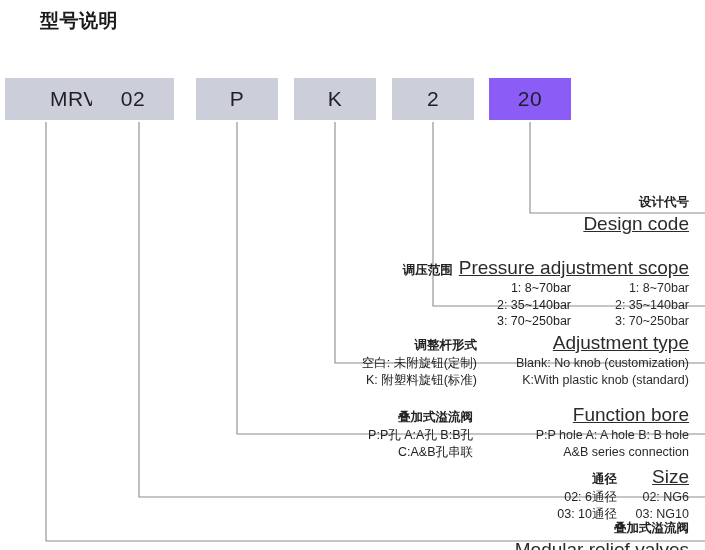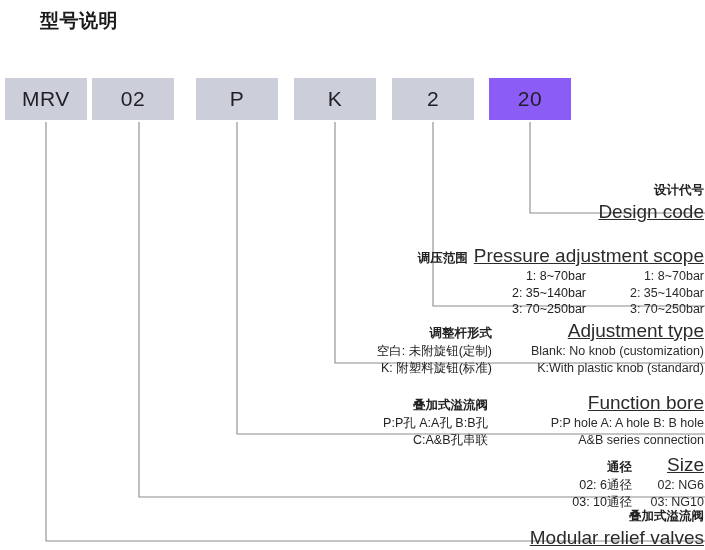--- a/index.html
+++ b/index.html
@@ -53,24 +53,25 @@
     left: 0;
     top: 0;
     width: 705px;
     height: 550px;
     pointer-events: none;
   }
 
   
   .note {
     position: absolute;
-    right: 1px;
+    right: 16px;
     text-align: right;
     line-height: 1.32;
     color: #2b2b2b;
+    margin-top: 12px;
   }
   .note .title-row {
     display: flex;
     justify-content: flex-end;
     align-items: baseline;
     white-space: nowrap;
   }
   .note .row {
     display: flex;
     justify-content: flex-end;
@@ -129,21 +130,21 @@
   .gap { display: inline-block; width: 6px; }
 </style>
 </head>
 <body>
 
 <div id="page">
 
   <div id="title">型号说明</div>
 
   <div id="boxes">
-      <div class="code-box" style="left: 5px; width: 82px; background: rgb(204, 206, 217);">MRV</div>
+      <div class="code-box" style="left: 5px; width: 82px; background: rgb(204, 206, 217); padding-left: 28px;">MRV</div>
       <div class="code-box" style="left: 92px; width: 82px; background: rgb(204, 206, 217);">02</div>
       <div class="code-box" style="left: 196px; width: 82px; background: rgb(204, 206, 217);">P</div>
       <div class="code-box" style="left: 294px; width: 82px; background: rgb(204, 206, 217);">K</div>
       <div class="code-box" style="left: 392px; width: 82px; background: rgb(204, 206, 217);">2</div>
       <div class="code-box" style="left: 489px; width: 82px; background: #8b5cf6;">20</div>
     </div>
 
   <svg id="leaders" viewBox="0 0 705 550" xmlns="http://www.w3.org/2000/svg">
 
     <path d="M530,122 L530,213 L705,213" fill="none" stroke="#8c8c8c" stroke-width="1.1"></path>

